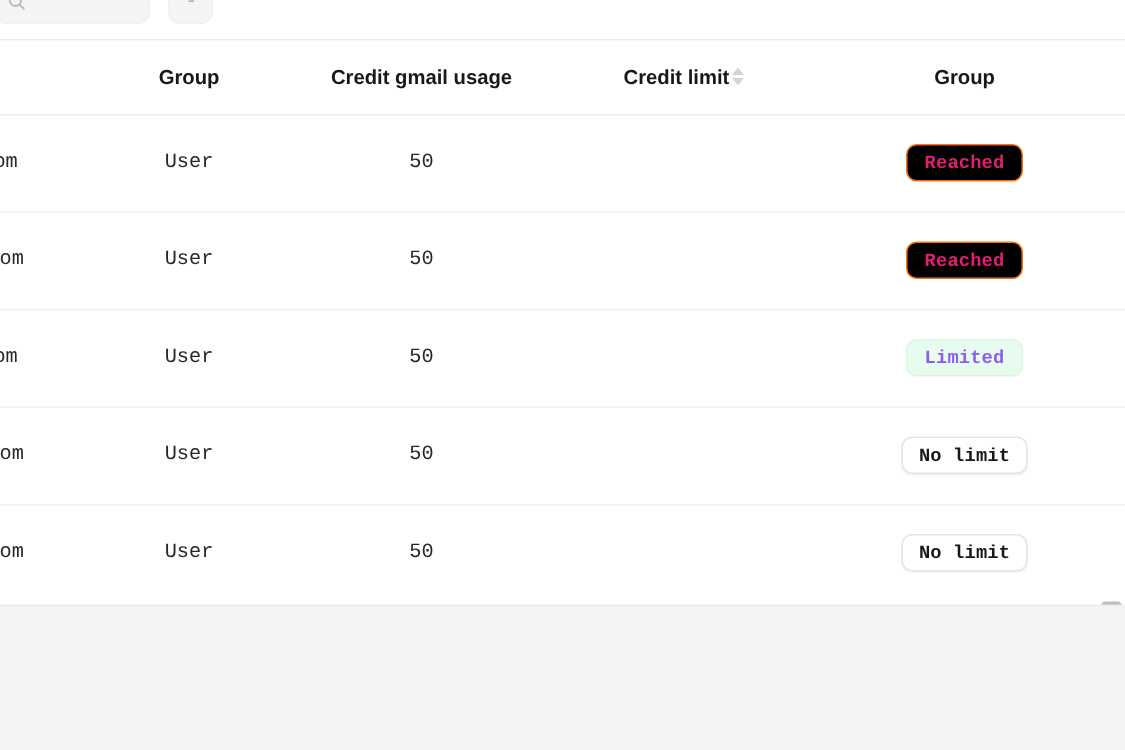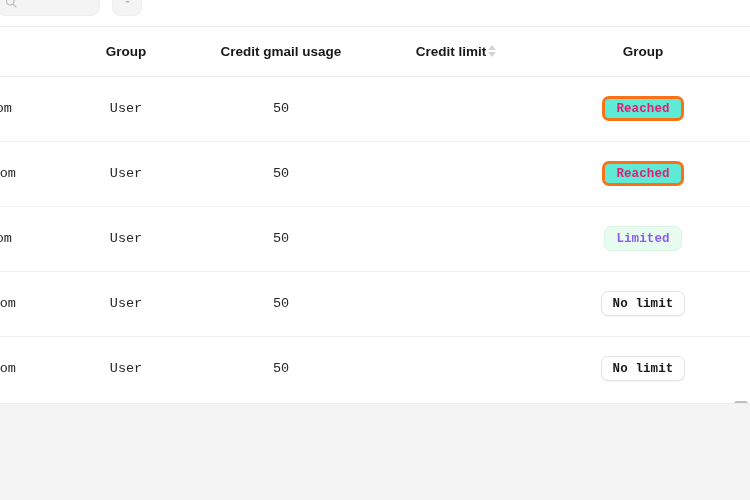--- a/index.html
+++ b/index.html
@@ -192,23 +192,23 @@
     height: 25px;
     padding: 0 11px;
     border-radius: 7px;
     font-size: 12.5px;
     font-weight: 700;
     letter-spacing: .1px;
     white-space: nowrap;
     cursor: pointer;
   }
   .badge.reached {
-    background: #5eead4;
+    background: #000000;
     color: #e11d74;
-    border: 3px solid #f97316;
+    border: 1px solid #f97316;
   }
   .badge.limited {
     background: #e8fbef;
     color: #8b5cf6;
     border: 1px solid #d7f6e4;
   }
   .badge.nolimit {
     background: #ffffff;
     color: #18181b;
     border: 1px solid #e4e4e7;

